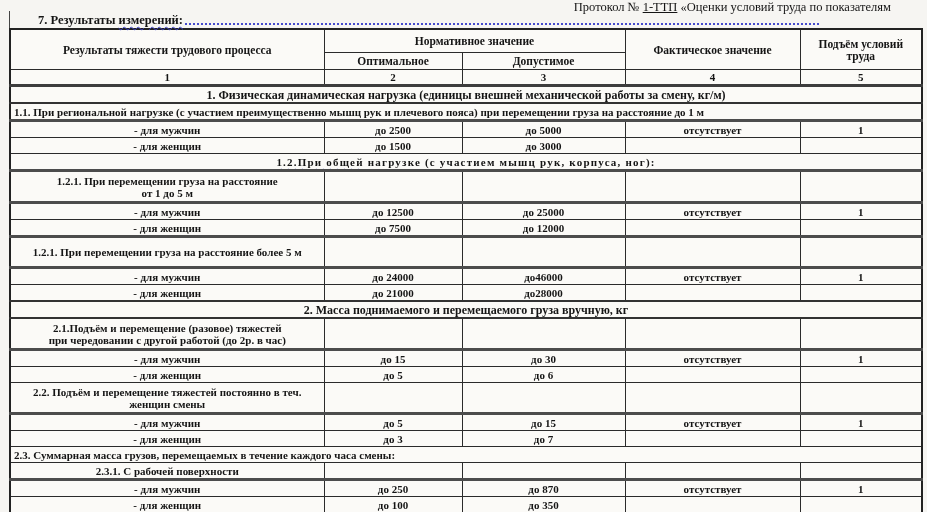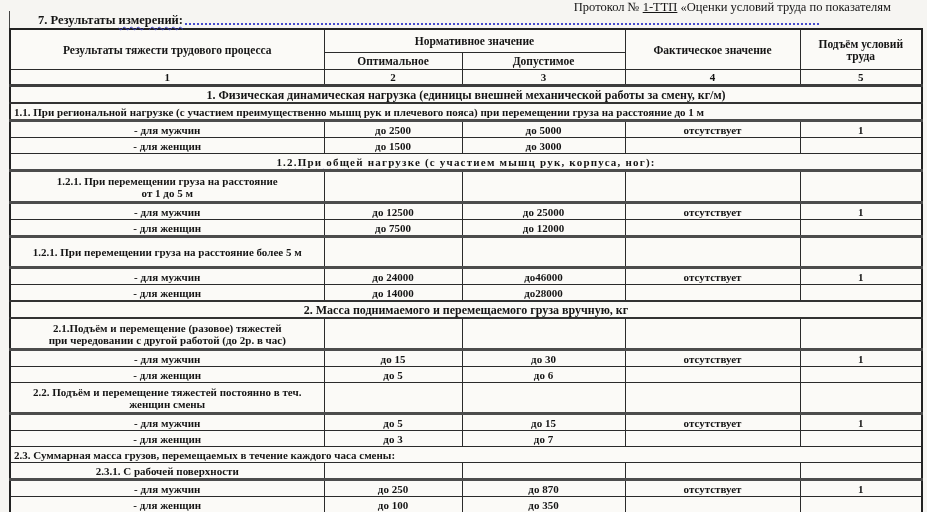--- a/index.html
+++ b/index.html
@@ -167,21 +167,21 @@
       </tr>
       <tr class="single thick">
         <td class="c-label">- для мужчин</td>
         <td class="c-val">до 24000</td>
         <td class="c-val">до46000</td>
         <td class="c-val">отсутствует</td>
         <td class="c-val">1</td>
       </tr>
       <tr class="single">
         <td class="c-label">- для женщин</td>
-        <td class="c-val">до 14000</td>
+        <td class="c-val">до 21000</td>
         <td class="c-val">до28000</td>
         <td class="c-val"></td>
         <td class="c-val"></td>
       </tr>
       <tr class="single">
         <td colspan="5" class="section">2. Масса поднимаемого и перемещаемого груза вручную, кг</td>
       </tr>
       <tr class="two">
         <td class="c-label">
           <div>2.1.Подъём и перемещение (разовое) тяжестей</div>

